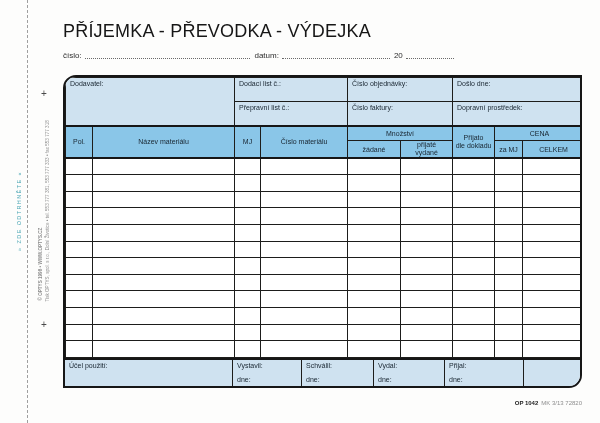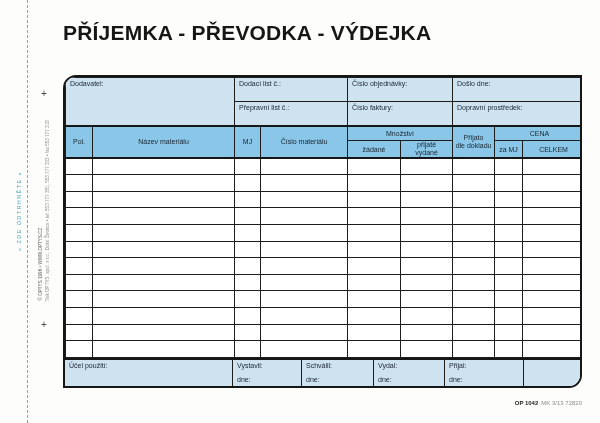--- a/index.html
+++ b/index.html
@@ -13,21 +13,21 @@
           transform:rotate(-90deg); color:#4aa6b4; font-size:5.5px; letter-spacing:1.4px;
           white-space:nowrap; }
   .pline1 { position:absolute; left:-39px; top:213px; width:172px; text-align:center;
             transform:rotate(-90deg); color:#8d8d8d; font-size:4.6px; white-space:nowrap; }
   .pline2 { position:absolute; left:7px; top:265px; width:66px; text-align:center;
             transform:rotate(-90deg); color:#8d8d8d; font-size:4.6px; font-weight:bold; white-space:nowrap; }
   .plus { position:absolute; left:41px; font-size:10px; color:#4a4a4a; }
   .plus.t { top:88px; } .plus.b { top:319px; }
 
   
-  .title { position:absolute; left:63px; top:21px; font-size:21px; font-weight:bold;
+  .title { position:absolute; left:63px; top:21px; font-size:18px; font-weight:normal;
            color:#161616; letter-spacing:0.2px; white-space:nowrap; }
   .meta { position:absolute; left:63px; top:51px; width:395px; display:flex;
           align-items:flex-end; font-size:8px; color:#2d2d2d; }
   .meta .lbl { white-space:nowrap; padding-right:3px; }
   .dotfill { border-bottom:1px dotted #6a6a6a; height:3px; margin:0 4px 1px 0; }
   .d1 { width:172px; } .d2 { width:112px; } .d3 { width:50px; }
 
   
   .box { position:absolute; left:63px; top:75px; width:519px; height:313px;
          border:2.5px solid #161616; border-radius:13px 0 13px 0; background:#fff;
@@ -61,20 +61,28 @@
 
   <div class="perf"></div>
   <div class="tear">» ZDE ODTRHNĚTE «</div>
   <div class="pline1">Tisk OPTYS, spol. s r.o., Dolní Životice • tel. 553 777 381, 553 777 333 • fax 553 777 318</div>
   <div class="pline2">© OPTYS 1998 • WWW.OPTYS.CZ</div>
   <div class="plus t">+</div>
   <div class="plus b">+</div>
 
   <div class="title">PŘÍJEMKA - PŘEVODKA - VÝDEJKA</div>
 
+  <div class="meta">
+    <span class="lbl">číslo:</span>
+    <span class="dotfill d1"></span>
+    <span class="lbl">datum:</span>
+    <span class="dotfill d2"></span>
+    <span class="lbl">20</span>
+    <span class="dotfill d3"></span>
+  </div>
 
   <div class="box">
     <table>
       <colgroup>
         <col style="width:27px">
           <col style="width:142px">
           <col style="width:26px">
         <col style="width:87px">
           <col style="width:53px">
           <col style="width:52px">

